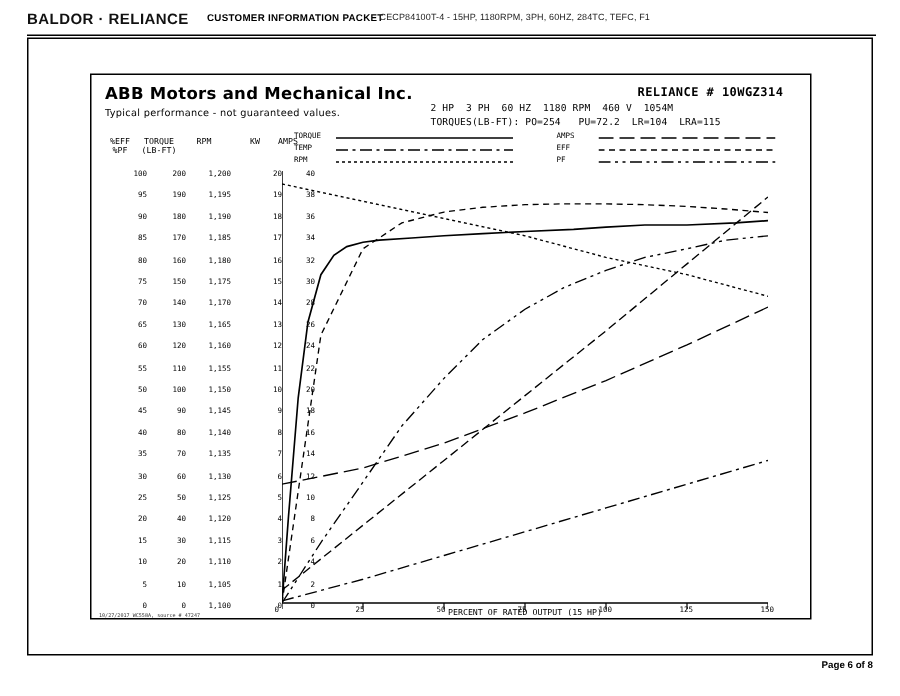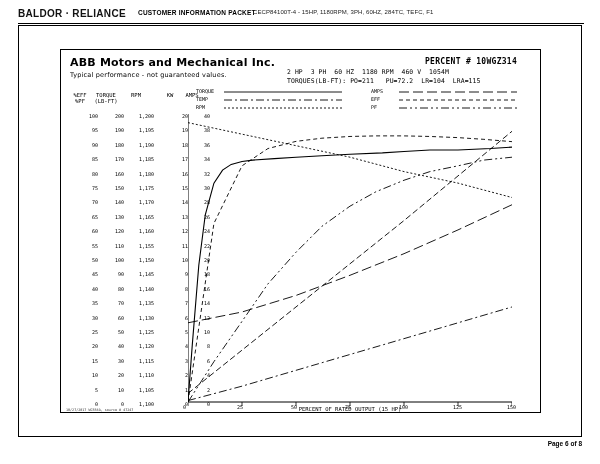--- a/index.html
+++ b/index.html
@@ -112,24 +112,24 @@
   <div id="packet">CUSTOMER INFORMATION PACKET</div>
   <div id="desc">CECP84100T-4 - 15HP, 1180RPM, 3PH, 60HZ, 284TC, TEFC, F1</div>
   <div id="hrule"></div>
 </div>
 
 <div id="frame"></div>
 
 <div id="card"></div>
 
 <div id="title">ABB Motors and Mechanical Inc.</div>
-<div id="winding">PERCENT # 10WGZ314</div>
+<div id="winding">RELIANCE # 10WGZ314</div>
 <div id="subtitle">Typical performance - not guaranteed values.</div>
 <div id="nameplate"><span>2 HP  3 PH  60 HZ  1180 RPM  460 V  1054M</span>
-<span>TORQUES(LB-FT): PO=211   PU=72.2  LR=104  LRA=115</span></div>
+<span>TORQUES(LB-FT): PO=254   PU=72.2  LR=104  LRA=115</span></div>
 
 <div id="legend">
     <div class="lg" style="left: 0px; top: 0px;">TORQUE</div>
     <svg width="118" height="6" style="position: absolute; left: 28px; top: 1px;">
       <line x1="0" y1="3" x2="118" y2="3" stroke="#000" stroke-width="0.9"></line>
     </svg>
     <div class="lg" style="left: 175px; top: 0px;">AMPS</div>
     <svg width="118" height="6" style="position: absolute; left: 203px; top: 1px;">
       <line x1="0" y1="3" x2="118" y2="3" stroke="#000" stroke-width="0.9" stroke-dasharray="10,4"></line>
     </svg>

